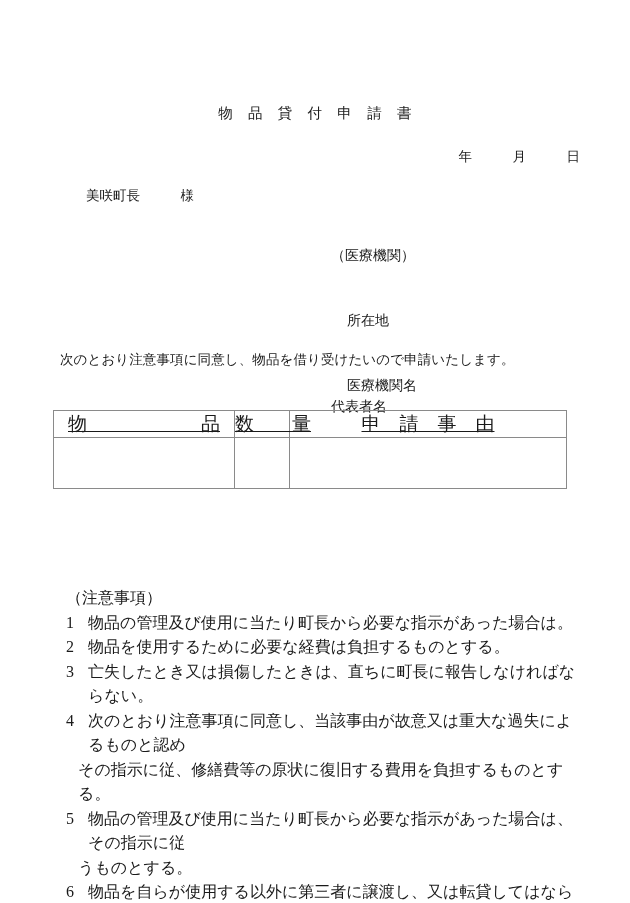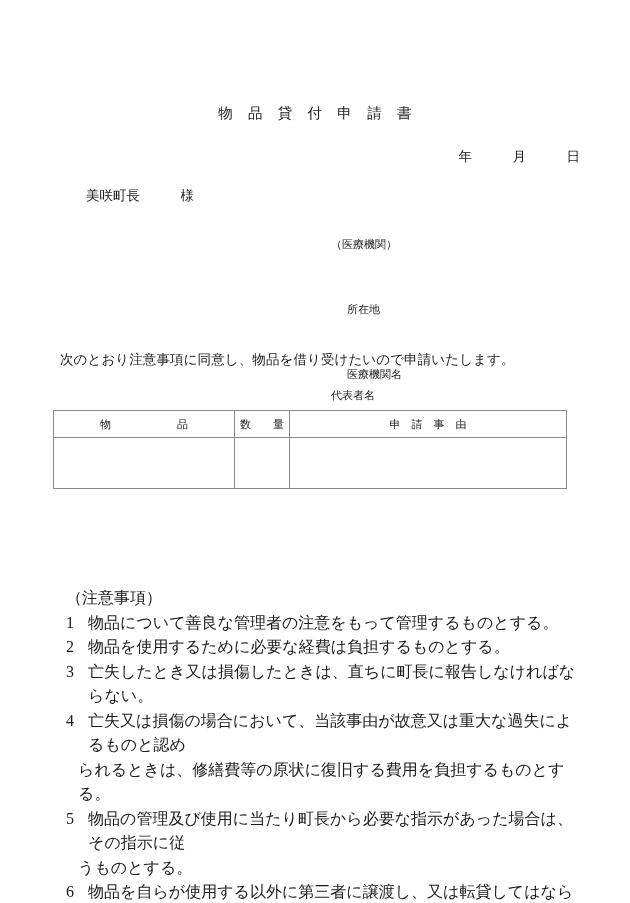--- a/index.html
+++ b/index.html
@@ -58,22 +58,22 @@
     left: 86px;
     top: 187px;
     font-size: 13.5px;
     white-space: pre;
   }
 
   
   .applicant {
     position: absolute;
     left: 331px;
-    top: 234px;
-    font-size: 11px;
+    top: 245px;
+    font-size: 14px;
     line-height: 21px;
   }
   .applicant .ln { white-space: pre; display: block; }
   .applicant .ln.ind { padding-left: 16px; margin-top: 44px; }
 
   
   .intro {
     left: 60px;
     top: 351px;
     font-size: 13.5px;
@@ -84,23 +84,24 @@
   .tbl {
     position: absolute;
     left: 53px;
     top: 410px;
     width: 513px;
     border-collapse: collapse;
     table-layout: fixed;
   }
   .tbl td {
     border: 1px solid #8a8a8a;
-    font-size: 11px;
+    font-size: 19px;
     padding: 0;
     white-space: pre;
+    text-decoration: underline;
   }
   .tbl .hdr td {
     height: 26px;
     text-align: center;
     vertical-align: middle;
   }
   .tbl .body td {
     height: 50px;
     vertical-align: top;
   }
@@ -181,38 +182,38 @@
         <td></td>
       </tr>
     </tbody>
   </table>
 
   <div class="notes">
     <span class="notes-heading">（注意事項）</span>
 
     <div class="note-row">
       <span class="note-num">1</span>
-      <span class="note-text">物品について善良な管理者の注意をもって管理するものとする。</span>
+      <span class="note-text">物品の管理及び使用に当たり町長から必要な指示があった場合は。</span>
     </div>
 
     <div class="note-row">
       <span class="note-num">2</span>
       <span class="note-text">物品を使用するために必要な経費は負担するものとする。</span>
     </div>
 
     <div class="note-row">
       <span class="note-num">3</span>
       <span class="note-text">亡失したとき又は損傷したときは、直ちに町長に報告しなければならない。</span>
     </div>
 
     <div class="note-row">
       <span class="note-num">4</span>
       <span class="note-text">
-        <span>亡失又は損傷の場合において、当該事由が故意又は重大な過失によるものと認め</span>
-        <span class="cont">られるときは、修繕費等の原状に復旧する費用を負担するものとする。</span>
+        <span>次のとおり注意事項に同意し、当該事由が故意又は重大な過失によるものと認め</span>
+        <span class="cont">その指示に従、修繕費等の原状に復旧する費用を負担するものとする。</span>
       </span>
     </div>
 
     <div class="note-row">
       <span class="note-num">5</span>
       <span class="note-text">
         <span>物品の管理及び使用に当たり町長から必要な指示があった場合は、その指示に従</span>
         <span class="cont">うものとする。</span>
       </span>
     </div>

